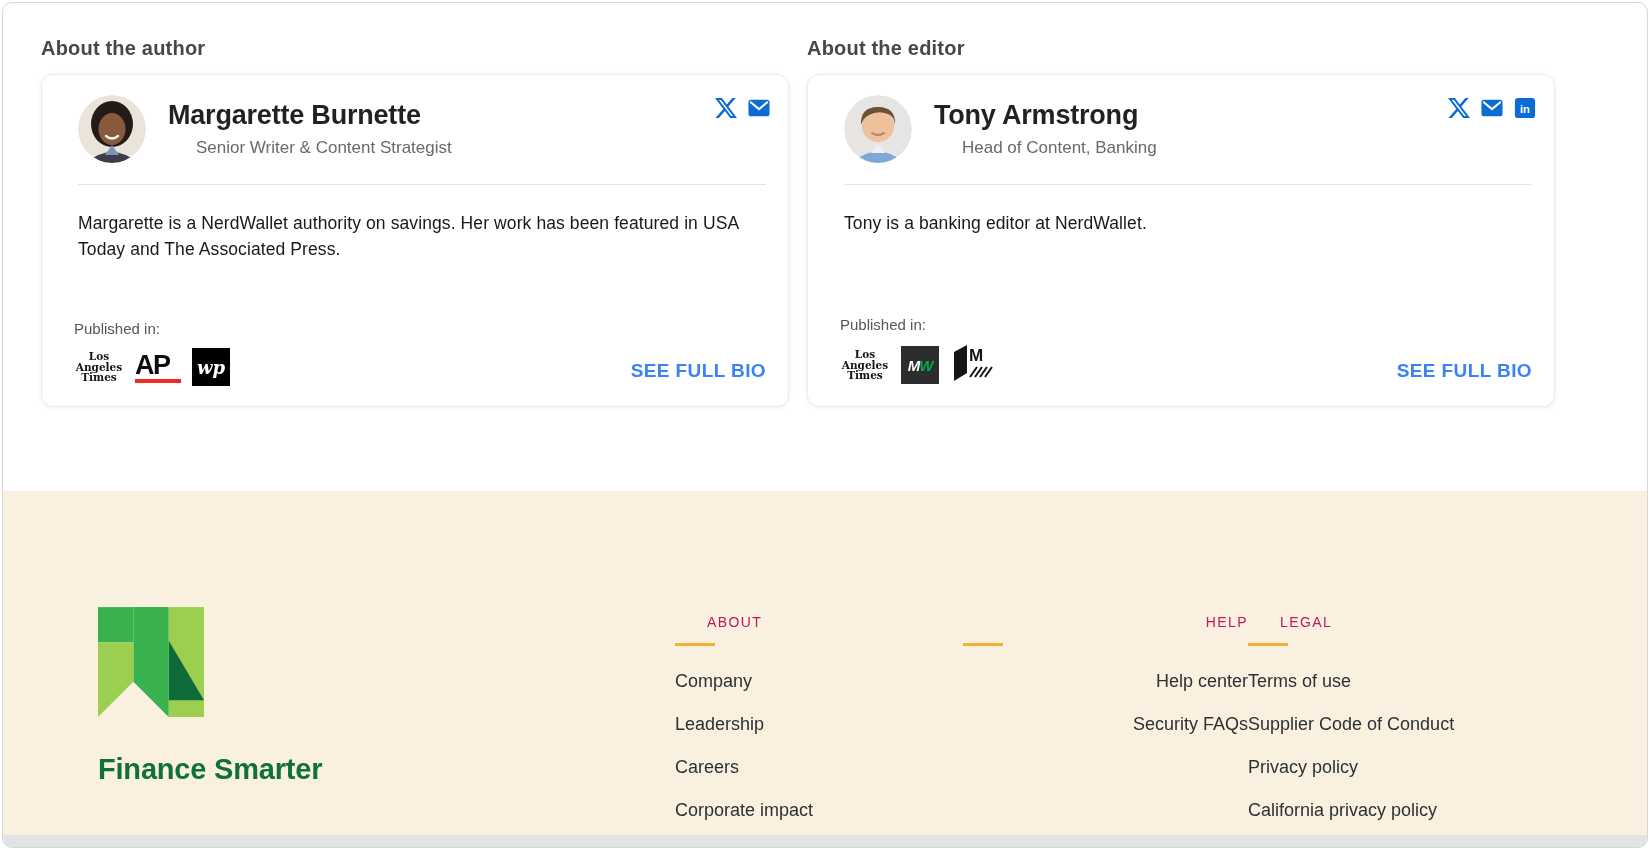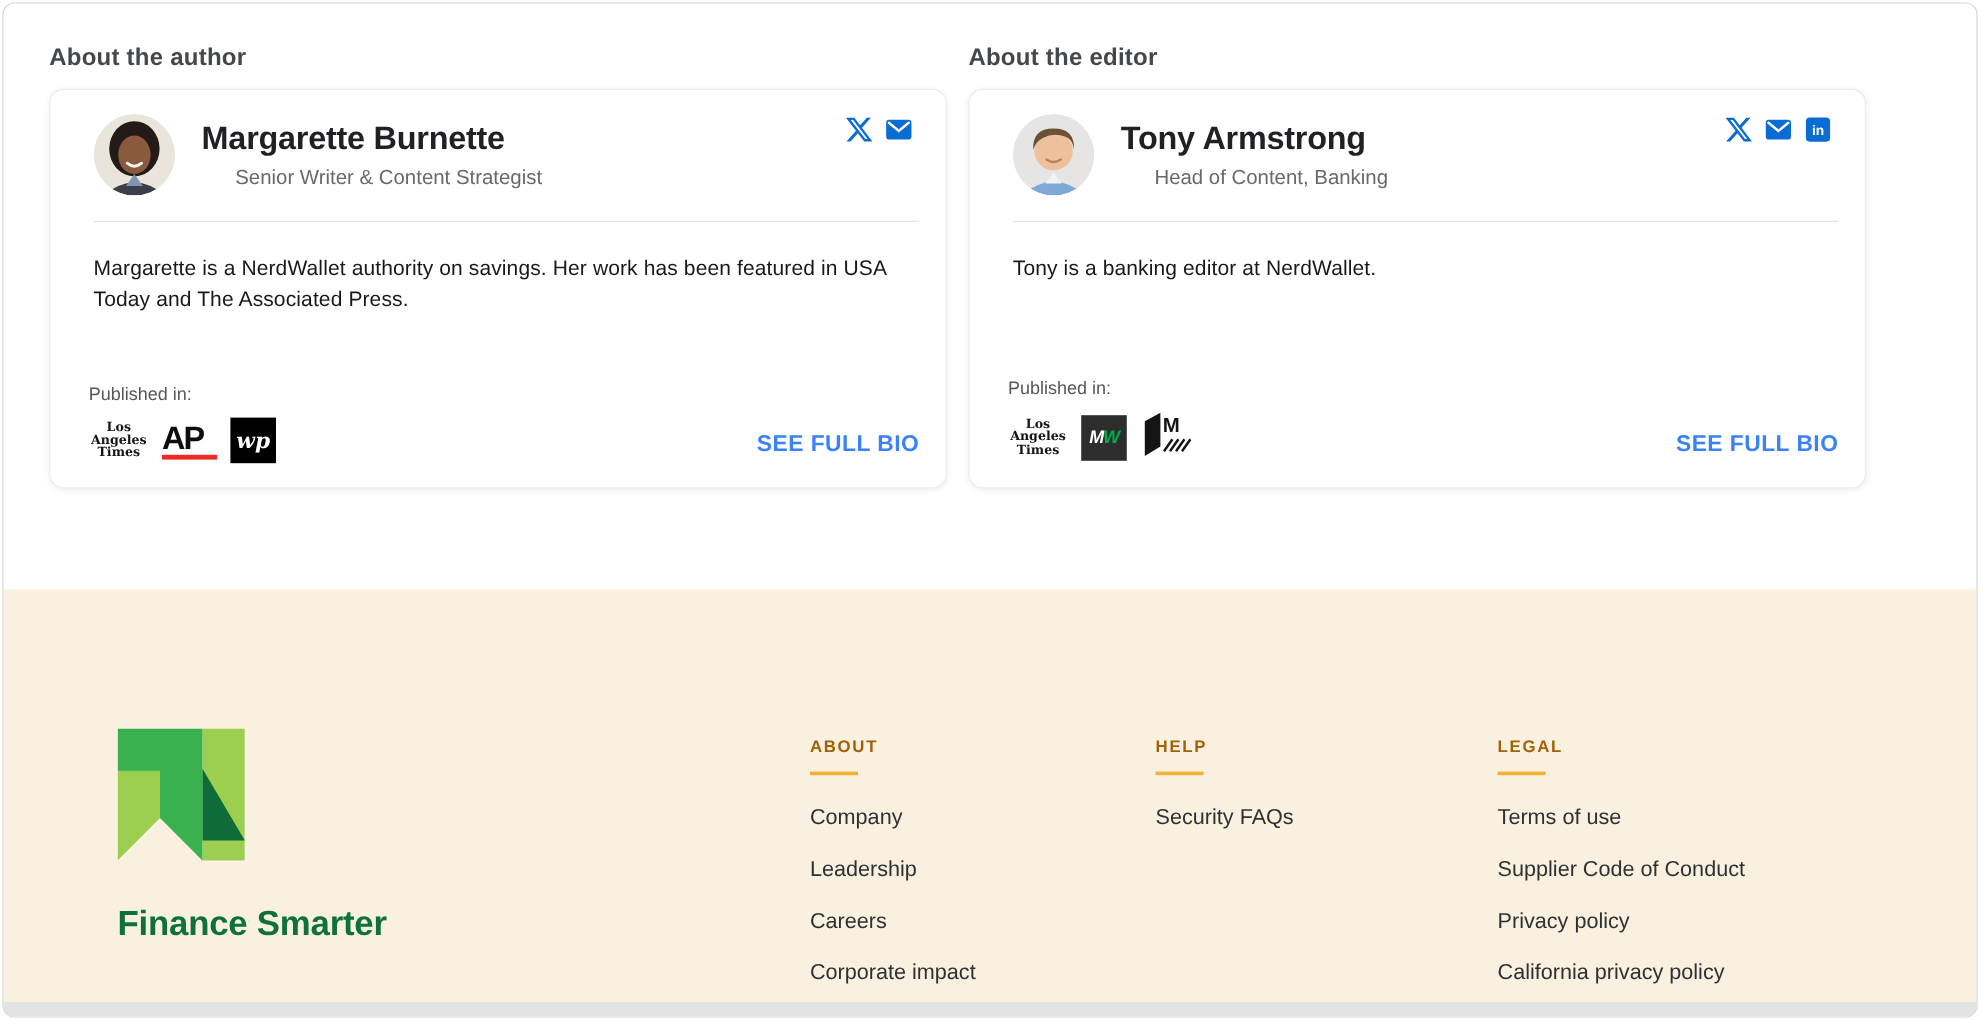--- a/index.html
+++ b/index.html
@@ -17,21 +17,21 @@
   .card {
     position: relative; height: 333px; background: #fff;
     border: 1px solid #ececec; border-radius: 12px;
     box-shadow: 0 1px 5px rgba(0,0,0,.07);
     padding: 20px 22px 22px 36px;
   }
   .card-head { display: flex; align-items: center; gap: 22px; }
   .avatar { width: 68px; height: 68px; border-radius: 50%; overflow: hidden; flex: none; }
   .person-name { font-size: 27px; font-weight: 800; color: #1f2124; letter-spacing: -.2px; }
   .person-role { margin-top: 7px; font-size: 17px; color: #67696d; margin-left: 28px; }
-  .socials { position: absolute; top: 22px; right: 28px; display: flex; gap: 11px; }
+  .socials { position: absolute; top: 22px; right: 18px; display: flex; gap: 11px; }
   .social-btn { display: inline-flex; width: 22px; height: 22px; cursor: pointer; background: none; border: 0; padding: 0; }
   .card-divider { border: 0; border-top: 1px solid #e4e4e4; margin: 21px 0 0 0; }
   .bio-text {
     margin: 26px 0 0 0; max-width: 668px; font-size: 17.5px; line-height: 1.47;
     color: #17191b; letter-spacing: .1px;
   }
   .card-bottom {
     position: absolute; left: 32px; right: 22px; bottom: 20px;
     display: flex; justify-content: space-between; align-items: flex-end;
   }
@@ -53,22 +53,22 @@
         font-style: italic; font-weight: 700; font-size: 18px; }
   .mw { background: #2d2d2d; font-style: italic; font-weight: 800; font-size: 15px; letter-spacing: -1px; }
   .mw .m { color: #fff; } .mw .w { color: #00ac4e; }
   
   .footer {
     height: 346px; background: #faf0df; display: flex; padding: 116px 0 0 95px;
   }
   .brand { width: 577px; flex: none; }
   .brand-tagline { margin-top: 26px; font-size: 29px; font-weight: 800; color: #0e7139; letter-spacing: -.2px; }
   .fcol { flex: none; }
-  .fcol-about { width: 288px; } .fcol-help { width: 285px; } .fcol-legal { width: 340px; }
-  .fcol-header { font-size: 14px; font-weight: 700; color: #a16207; letter-spacing: 1.4px; margin-top: 7px; }
+  .fcol-about { width: 288px; } .fcol-help { width: 285px; text-align: right; } .fcol-legal { width: 340px; }
+  .fcol-header { font-size: 14px; font-weight: 400; color: #be185d; letter-spacing: 1.4px; margin-top: 7px; margin-left: 32px; }
   .fcol-underline { width: 40px; height: 3px; background: #f2b034; margin-top: 13px; }
   .fcol-links { list-style: none; margin: 25px 0 0 0; padding: 0; }
   .fcol-links li { margin-bottom: 22px; }
   .flink { font-size: 18px; color: #2d3134; text-decoration: none; cursor: pointer; }
   .bottom-strip { position: absolute; left: 0; right: 0; bottom: 0; height: 12px; background: #e2e3e5; }
 </style>
 </head>
 <body>
 
 <div class="page">
@@ -244,20 +244,21 @@
         <li><a class="flink">Leadership</a></li>
         <li><a class="flink">Careers</a></li>
         <li><a class="flink">Corporate impact</a></li>
       </ul>
     </div>
 
     <div class="fcol fcol-help">
       <div class="fcol-header">HELP</div>
       <div class="fcol-underline"></div>
       <ul class="fcol-links">
+        <li><a class="flink">Help center</a></li>
         <li><a class="flink">Security FAQs</a></li>
       </ul>
     </div>
 
     <div class="fcol fcol-legal">
       <div class="fcol-header">LEGAL</div>
       <div class="fcol-underline"></div>
       <ul class="fcol-links">
         <li><a class="flink">Terms of use</a></li>
         <li><a class="flink">Supplier Code of Conduct</a></li>

